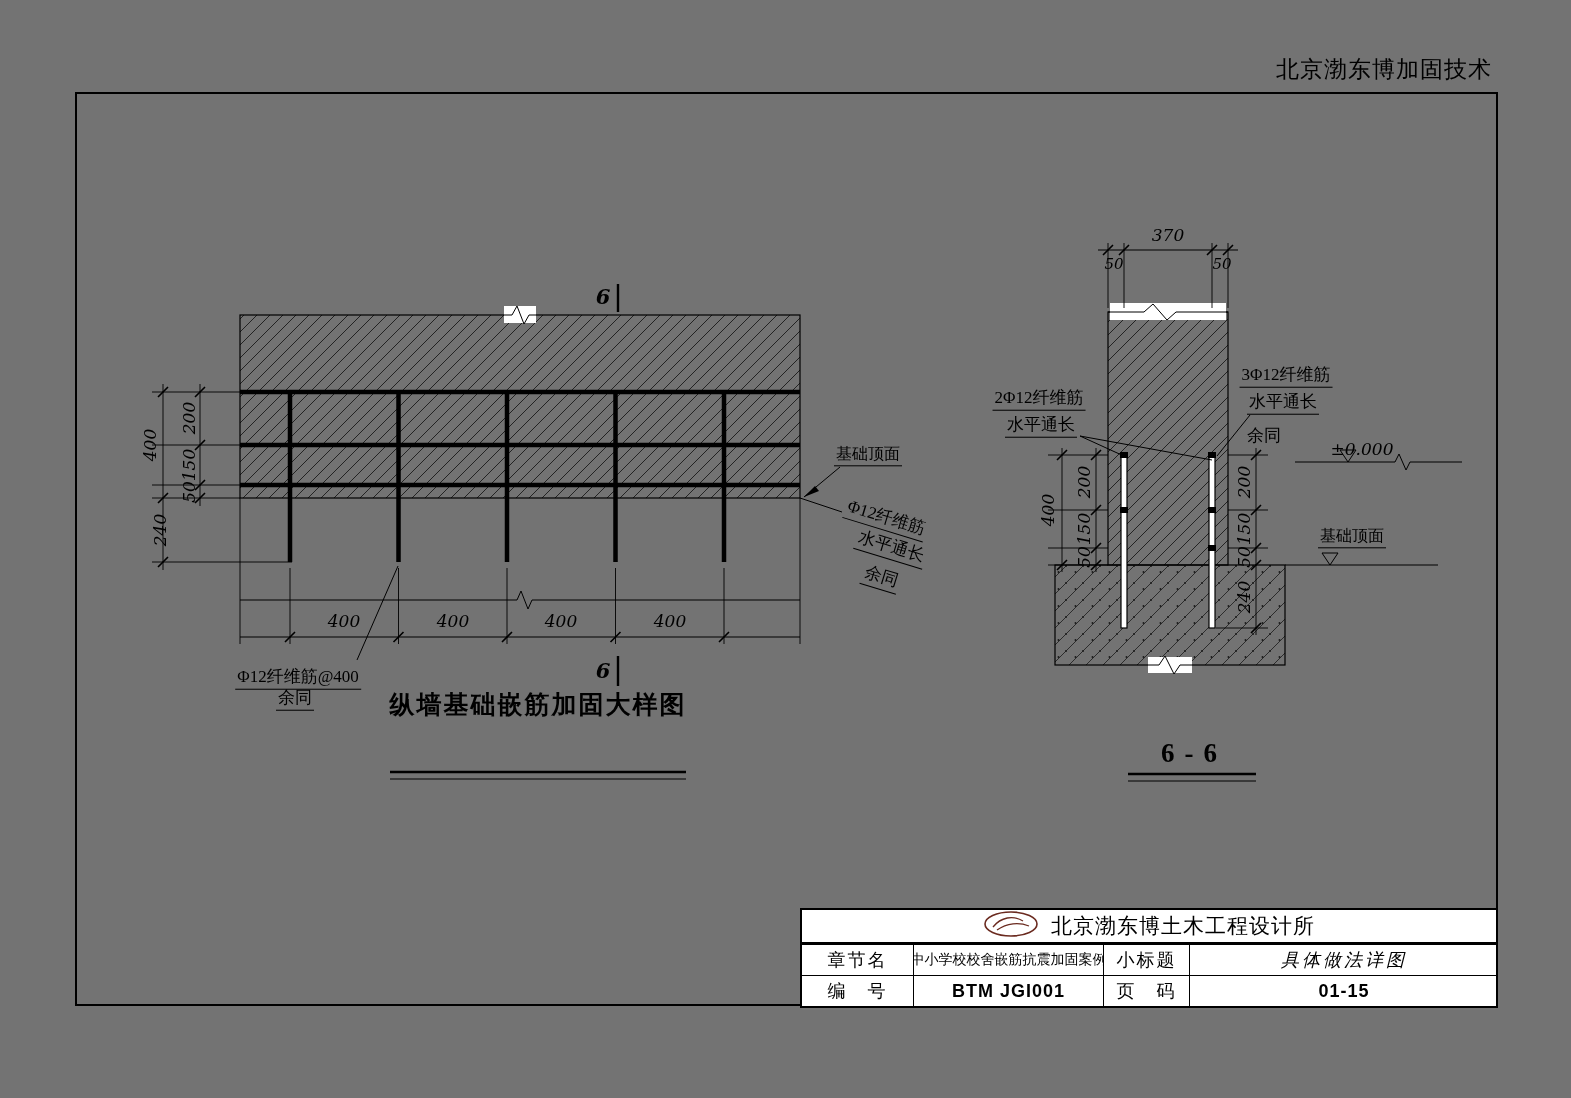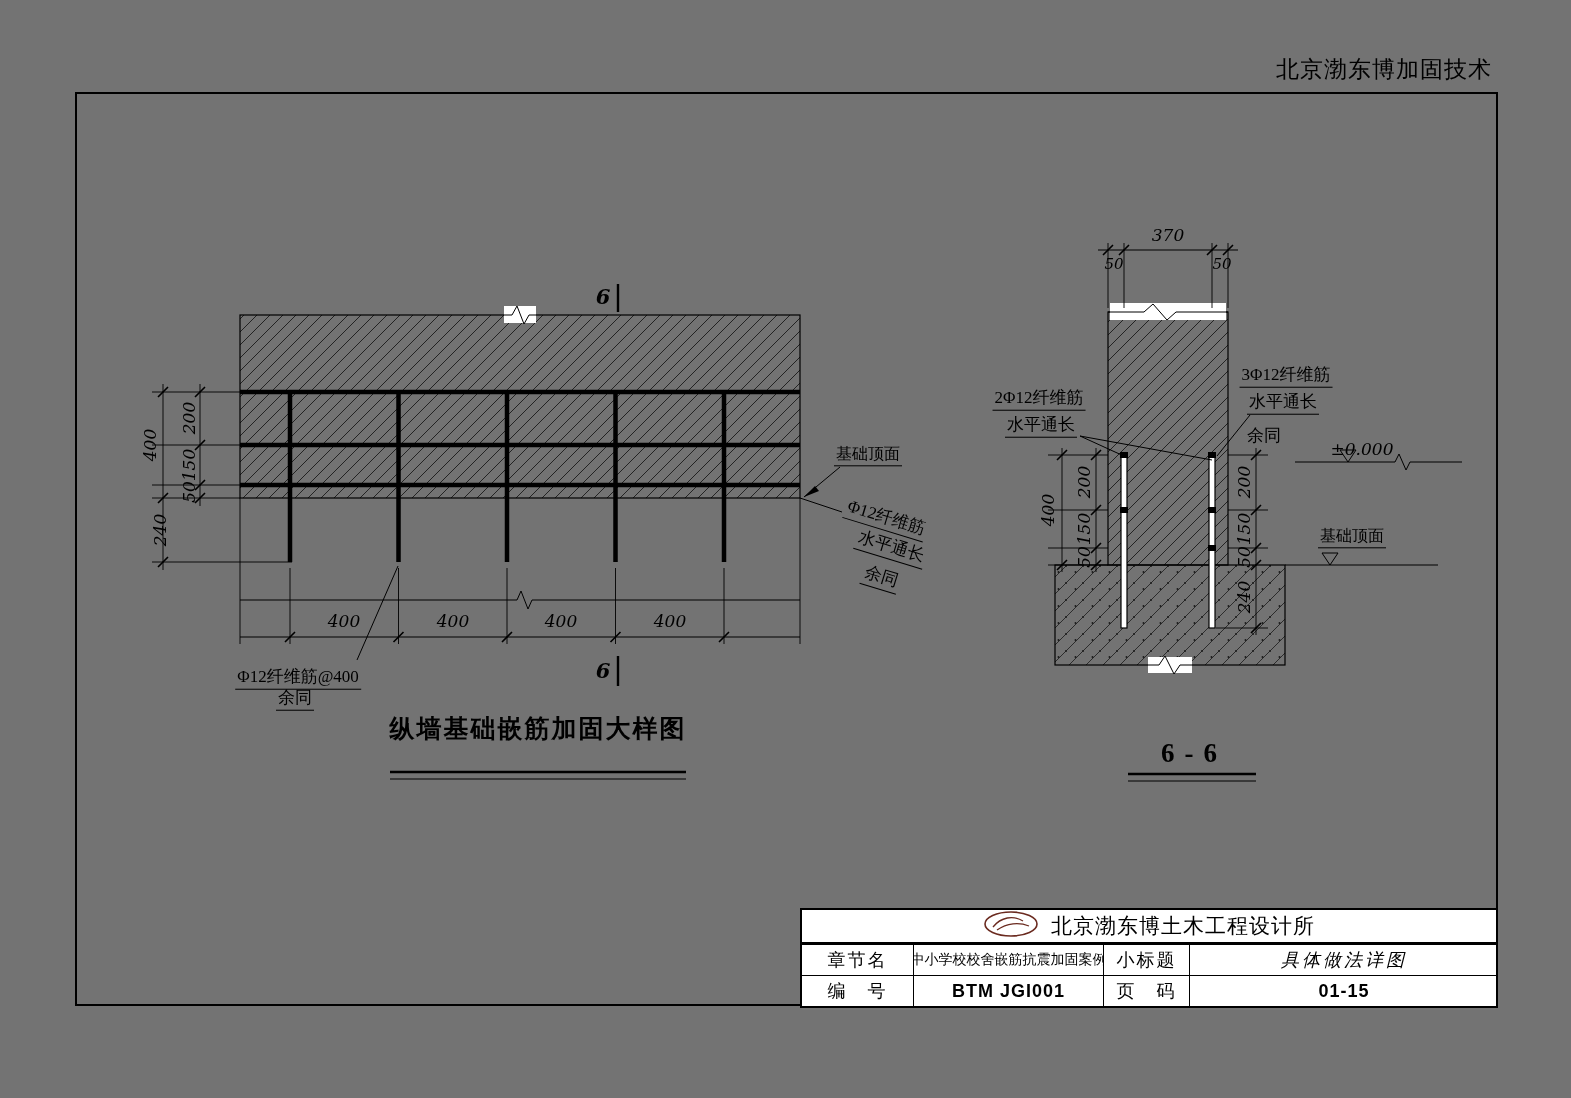--- a/index.html
+++ b/index.html
@@ -191,21 +191,21 @@
   <div class="lbl" style="left:670px; top:621px;">400</div>
 
   <div class="note ul" style="left:868px; top:456px;">基础顶面</div>
   <div class="note ul slant f17" style="left:886px; top:519px;">Φ12纤维筋</div>
   <div class="note ul slant f17" style="left:891px; top:548px;">水平通长</div>
   <div class="note ul slant f17" style="left:881px; top:578px;">余同</div>
 
   <div class="note ul f17" style="left:298px; top:641px;margin-top:37px;">Φ12纤维筋@400</div>
   <div class="note ul f17" style="left:295px; top:699px;">余同</div>
 
-  <div class="dtitle" style="left:538px; top:728px;">纵墙基础嵌筋加固大样图</div>
+  <div class="dtitle" style="left:538px; top:704px;">纵墙基础嵌筋加固大样图</div>
 
   <div class="lbl" style="left:1168px; top:235px;">370</div>
   <div class="lbl sm" style="left:1114px; top:264px;">50</div>
   <div class="lbl sm" style="left:1222px; top:264px;">50</div>
 
   <div class="lbl rot" style="left:1048px; top:510px;">400</div>
   <div class="lbl rot" style="left:1084px; top:482px;">200</div>
   <div class="lbl rot" style="left:1084px; top:529px;">150</div>
   <div class="lbl rot" style="left:1084px; top:557px;">50</div>
   <div class="lbl rot" style="left:1244px; top:482px;">200</div>

